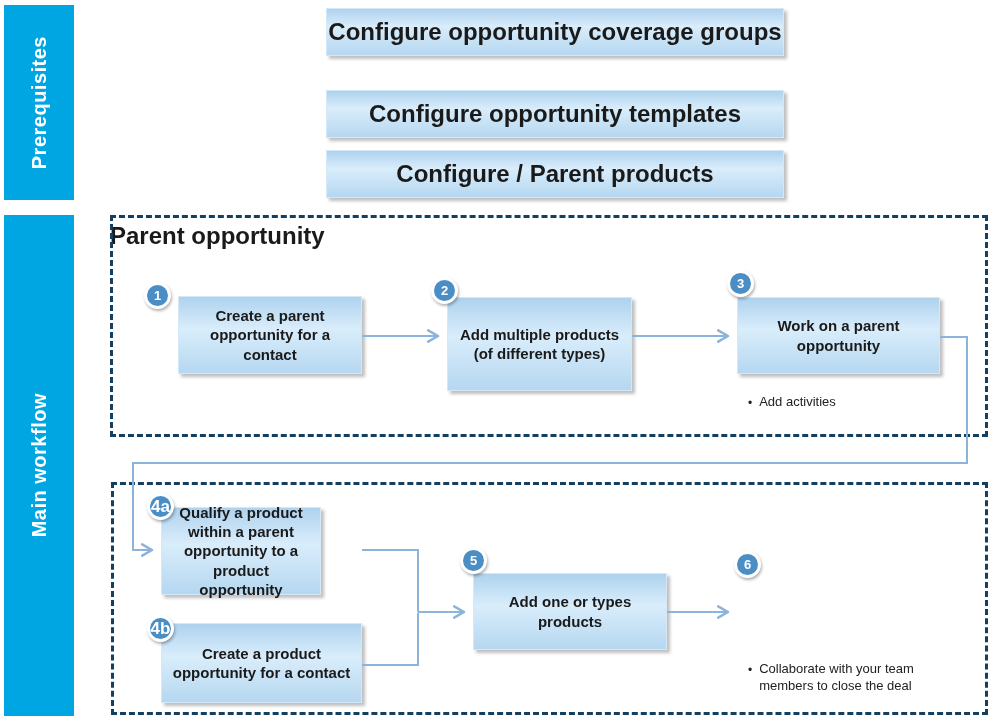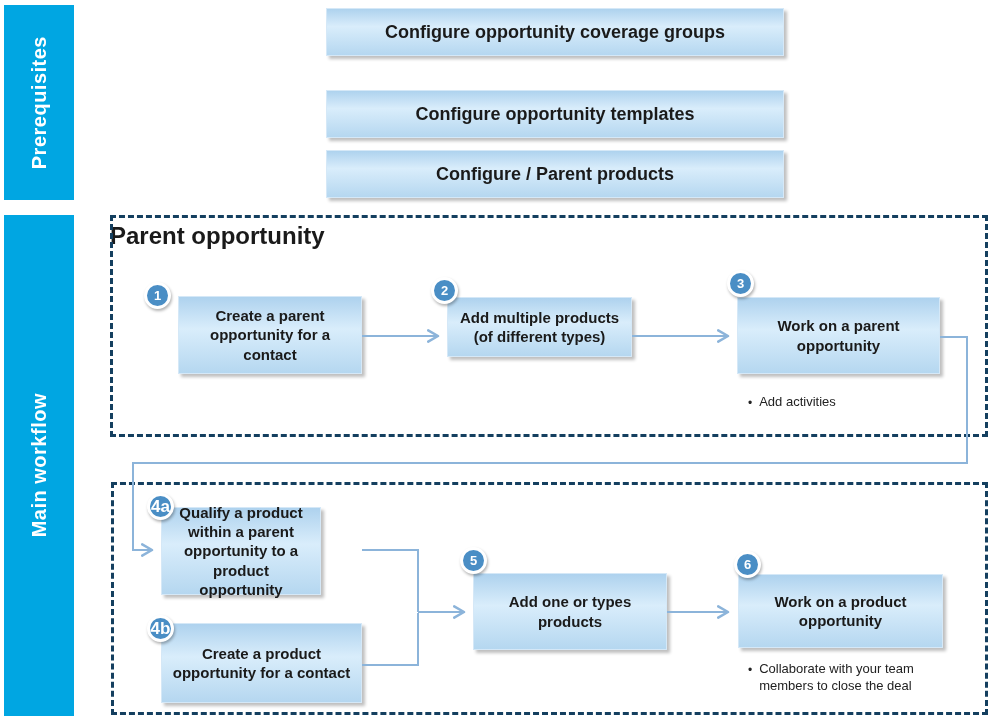--- a/index.html
+++ b/index.html
@@ -19,21 +19,21 @@
 
   
   .vbar{position:absolute;background:var(--sidebar_blue);display:flex;align-items:center;justify-content:center;}
   .vlabel{writing-mode:vertical-rl;transform:rotate(180deg);color:#ffffff;font-weight:700;font-size:20px;letter-spacing:.5px;white-space:nowrap;}
 
   
   .prereq-box{position:absolute;left:326px;width:458px;height:48px;
     background:linear-gradient(180deg,var(--box_grad_top) 0%,var(--box_grad_mid) 38%,var(--box_grad_bottom) 100%);
     border:1px solid #d5e8f7;box-shadow:3px 3px 3px rgba(0,0,0,0.25);
     display:flex;align-items:center;justify-content:center;
-    font-weight:700;font-size:18px;color:var(--text_dark);text-align:center;}
+    font-weight:700;font-size:24px;color:var(--text_dark);text-align:center;}
 
   
   .section{position:absolute;border:3px dashed var(--dash_navy);background:transparent;}
   .section-title{position:absolute;left:0;right:8px;text-align:left;font-weight:700;font-size:24px;color:var(--text_dark);}
 
   
   .step-box{position:absolute;
     background:linear-gradient(180deg,var(--box_grad_top) 0%,var(--box_grad_mid) 42%,var(--box_grad_bottom) 100%);
     border:1px solid #d5e8f7;box-shadow:3px 3px 3px rgba(0,0,0,0.25);
     display:flex;align-items:center;justify-content:center;
@@ -71,21 +71,21 @@
   <div class="prereq-box" style="top:8px;">Configure opportunity coverage groups</div>
   <div class="prereq-box" style="top:90px;">Configure opportunity templates</div>
   <div class="prereq-box" style="top:150px;">Configure / Parent products</div>
 
   <div class="section z1" style="left:110px;top:215px;width:878px;height:222px;"></div>
   <div class="section-title" style="top:222px;left:110px;width:878px;">Parent opportunity</div>
 
   <div class="step-box" style="left:178px;top:296px;width:184px;height:78px;">Create a parent opportunity for a contact</div>
   <div class="step-circle" style="left:144px;top:282px;">1</div>
 
-  <div class="step-box" style="left:447px;top:297px;width:185px;height:60px;">Add multiple products (of different types)</div>
+  <div class="step-box" style="left:447px;top:297px;width:185px;height:94px;">Add multiple products (of different types)</div>
   <div class="step-circle" style="left:431px;top:277px;">2</div>
 
   <div class="step-box" style="left:737px;top:297px;width:203px;height:77px;">Work on a parent opportunity</div>
   <div class="step-circle" style="left:727px;top:270px;">3</div>
 
   <div class="note" style="left:748px;top:394px;width:200px;">
     <span class="bullet">•</span>
     <span>Add activities</span>
   </div>
 
@@ -93,21 +93,20 @@
 
   <div class="step-box" style="left:161px;top:507px;width:160px;height:88px;">Qualify a product within a parent opportunity to a product opportunity</div>
   <div class="step-circle small-label" style="left:147px;top:493px;">4a</div>
 
   <div class="step-box" style="left:161px;top:623px;width:201px;height:80px;">Create a product opportunity for a contact</div>
   <div class="step-circle small-label" style="left:147px;top:615px;">4b</div>
 
   <div class="step-box" style="left:473px;top:573px;width:194px;height:77px;">Add one or types products</div>
   <div class="step-circle" style="left:460px;top:547px;">5</div>
 
-  <div class="step-box" style="left:738px;top:574px;width:205px;height:74px;">Work on a product opportunity</div>
   <div class="step-circle" style="left:734px;top:551px;">6</div>
 
   <div class="note" style="left:748px;top:661px;width:168px;">
     <span class="bullet">•</span>
     <span>Collaborate with your team members to close the deal</span>
   </div>
 
   <svg class="connectors" width="997" height="721" viewBox="0 0 997 721" aria-hidden="true">
     <defs>
       <marker id="arrow" viewBox="0 0 10 10" refX="8" refY="5" markerWidth="7" markerHeight="7" orient="auto-start-reverse">

